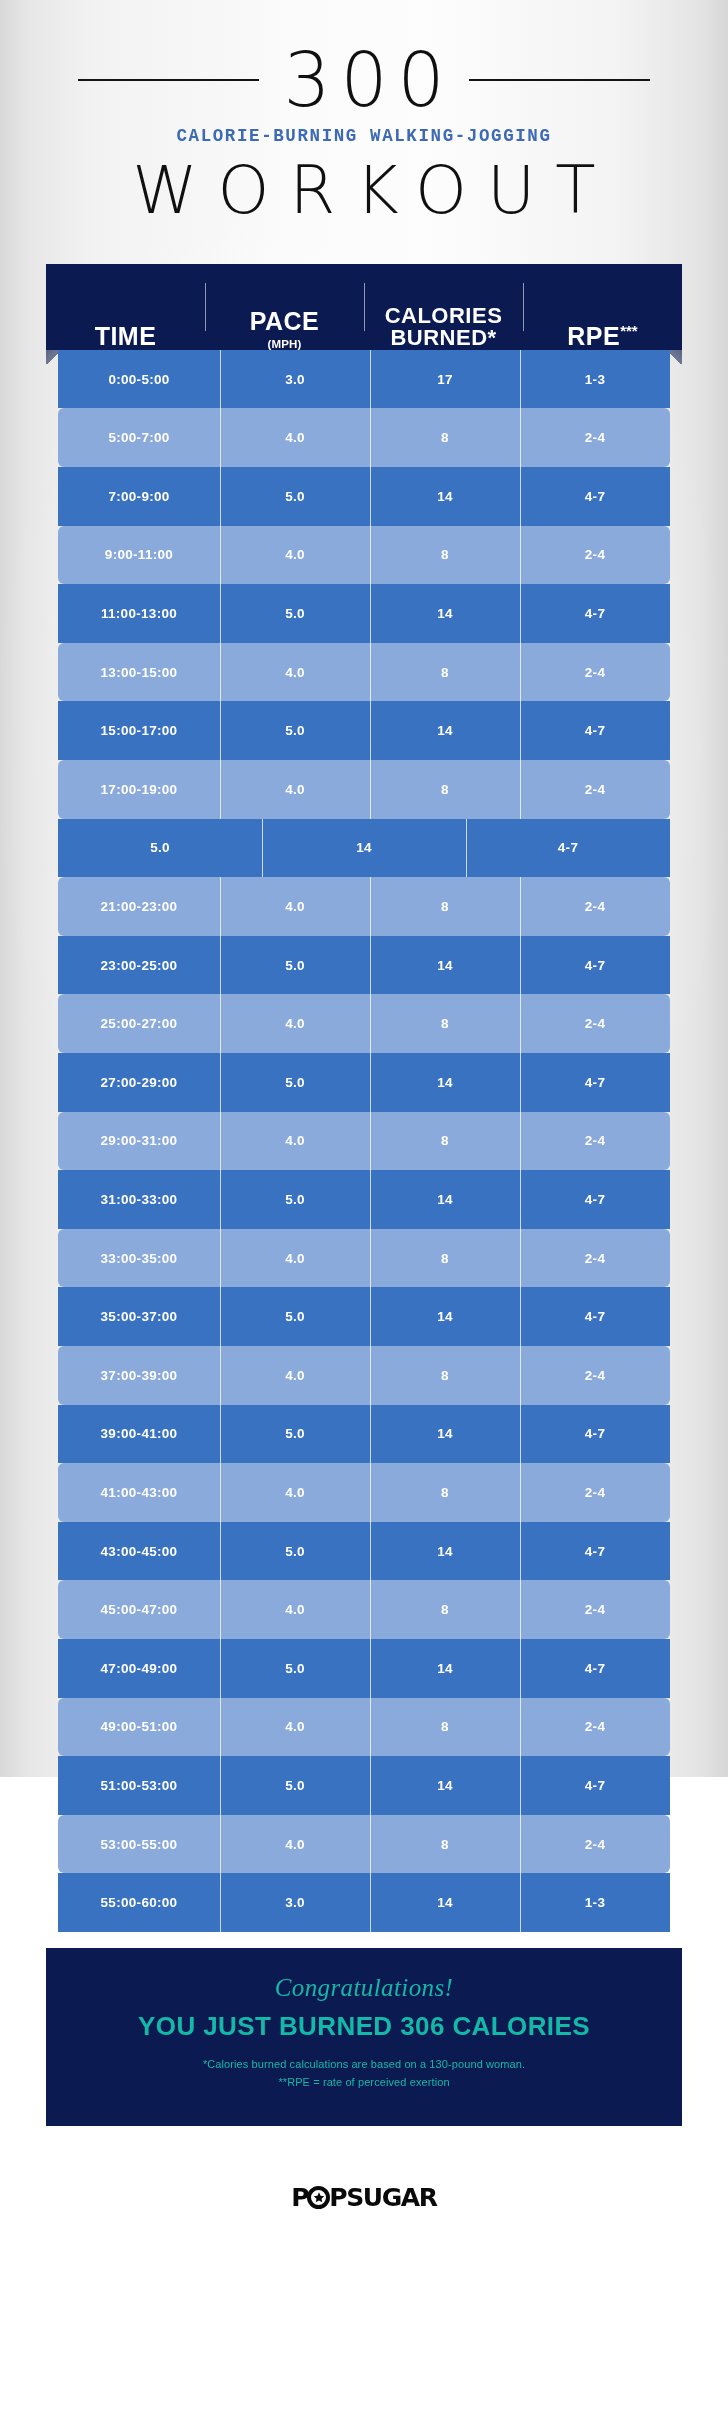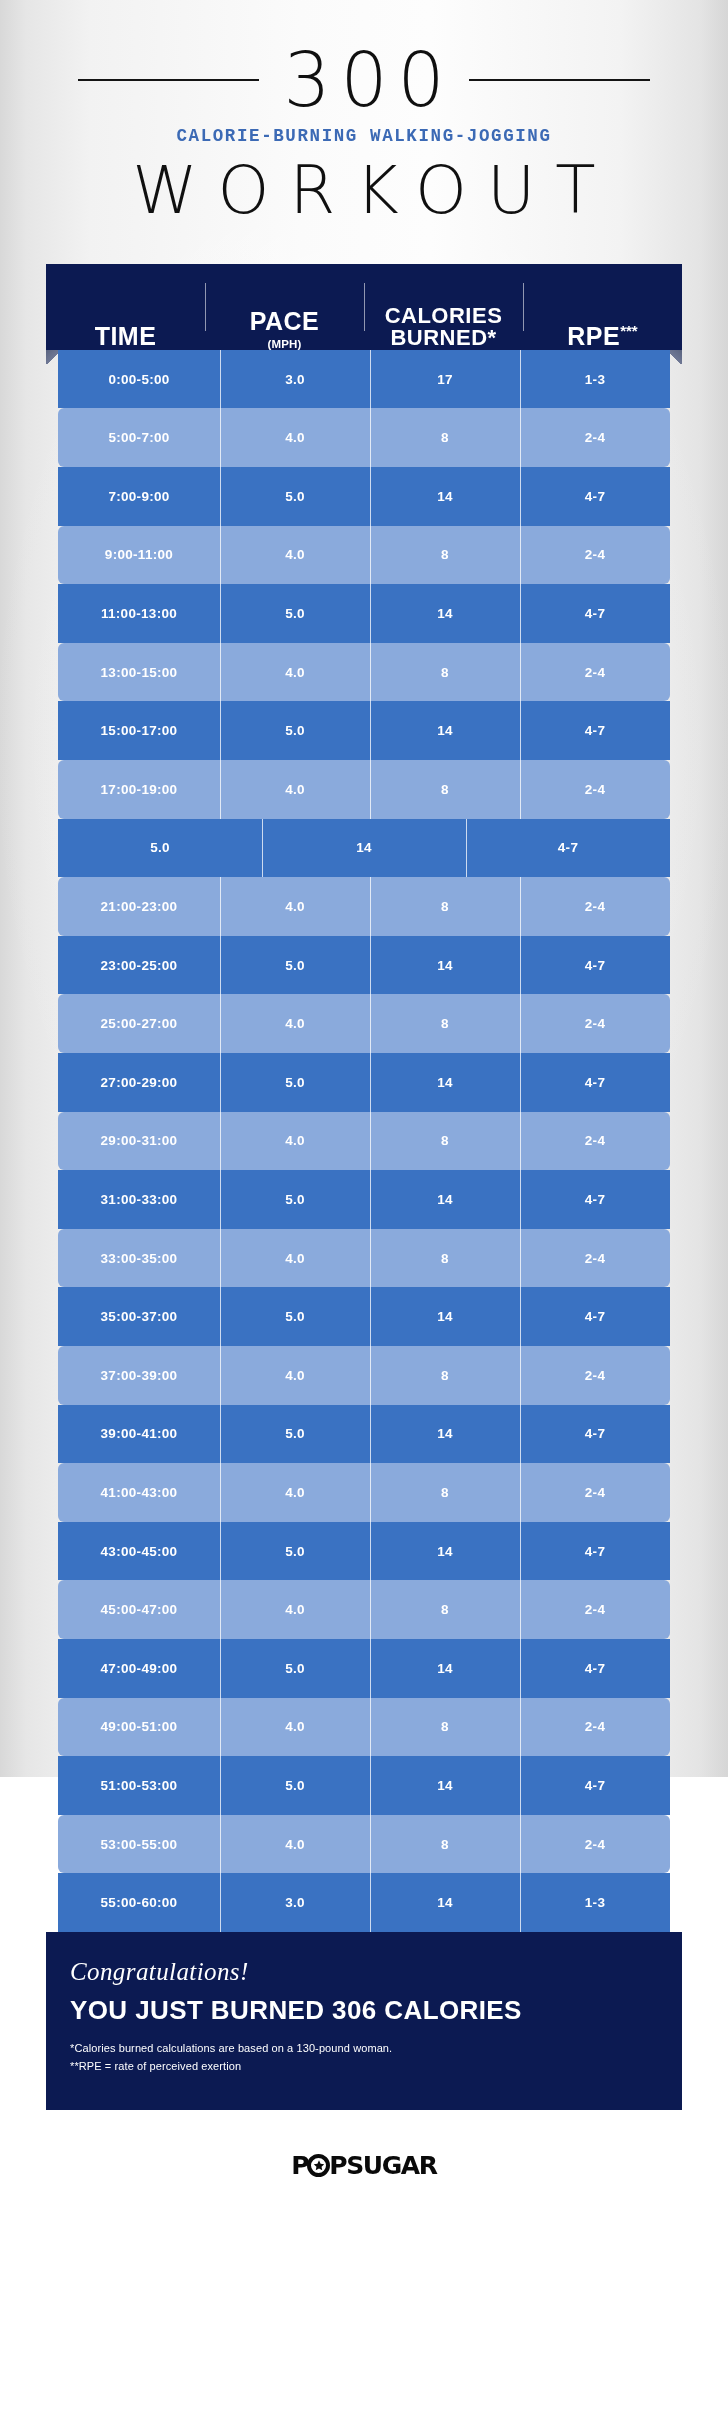--- a/index.html
+++ b/index.html
@@ -185,23 +185,24 @@
     top: 0;
     bottom: 0;
     width: 1px;
     background: rgba(255,255,255,0.75);
   }
   .cell.c-time { flex: 1.08 1 0; }
 
   
   .footer-panel {
     width: 636px;
-    margin: 0 auto;
+    margin: 16px auto;
     background: #0c1a52;
-    color: #ffffff;
+    color: #14b8a6;
+    text-align: center;
     padding: 26px 24px 34px;
     box-sizing: border-box;
   }
   .congrats {
     font-family: "Liberation Serif", "DejaVu Serif", serif;
     font-style: italic;
     font-size: 25px;
     letter-spacing: 0.4px;
     margin-bottom: 9px;
   }

